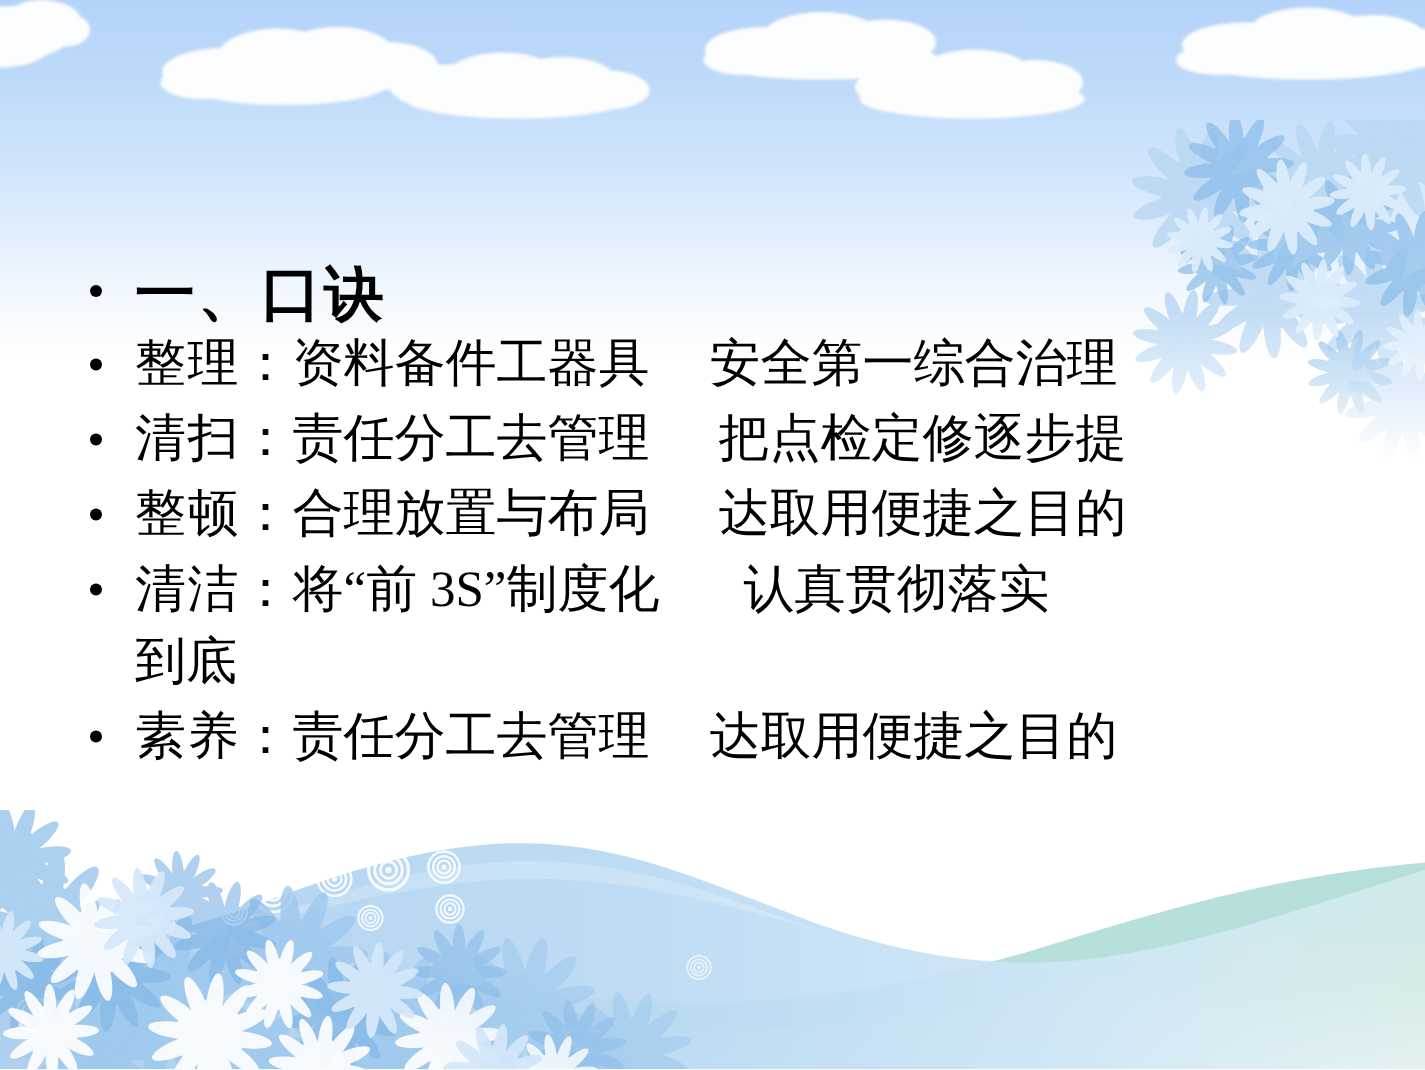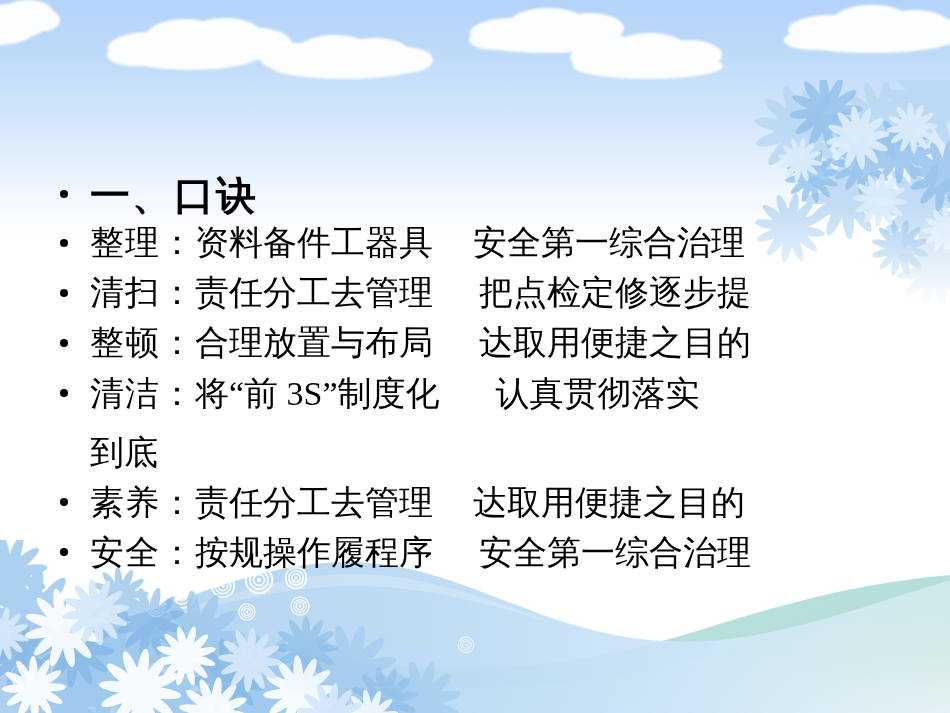--- a/index.html
+++ b/index.html
@@ -85,21 +85,21 @@
   }
   li.line.wrapline { white-space: normal; }
   .term {
     letter-spacing: 1px;
   }
   .gapA { display: inline-block; width: 40px; }
   .gapB { display: inline-block; width: 46px; }
   .gapC { display: inline-block; width: 56px; }
   .cont {
     display: block;
-    margin-top: 19px;
+    margin-top: 8px;
   }
 </style>
 </head>
 <body>
 
 <div id="slide">
 
   <div id="sky"></div>
 
   <svg id="clouds" viewBox="0 0 950 713" xmlns="http://www.w3.org/2000/svg">
@@ -345,20 +345,17 @@
       </li>
 
       <li class="line wrapline">
         <span class="dot"></span><span class="term">清洁：</span><span>将“前 3S”制度化</span><span class="gapC"></span><span>认真贯彻落实</span><span class="cont">到底</span>
       </li>
 
       <li class="line">
         <span class="dot"></span><span class="term">素养：</span><span>责任分工去管理</span><span class="gapA"></span><span>达取用便捷之目的</span>
       </li>
 
-      <li class="line">
-        <span class="dot"></span><span class="term">安全：</span><span>按规操作履程序</span><span class="gapB"></span><span>安全第一综合治理</span>
-      </li>
 
     </ul>
   </div>
 
 </div>
 
 </body></html>

